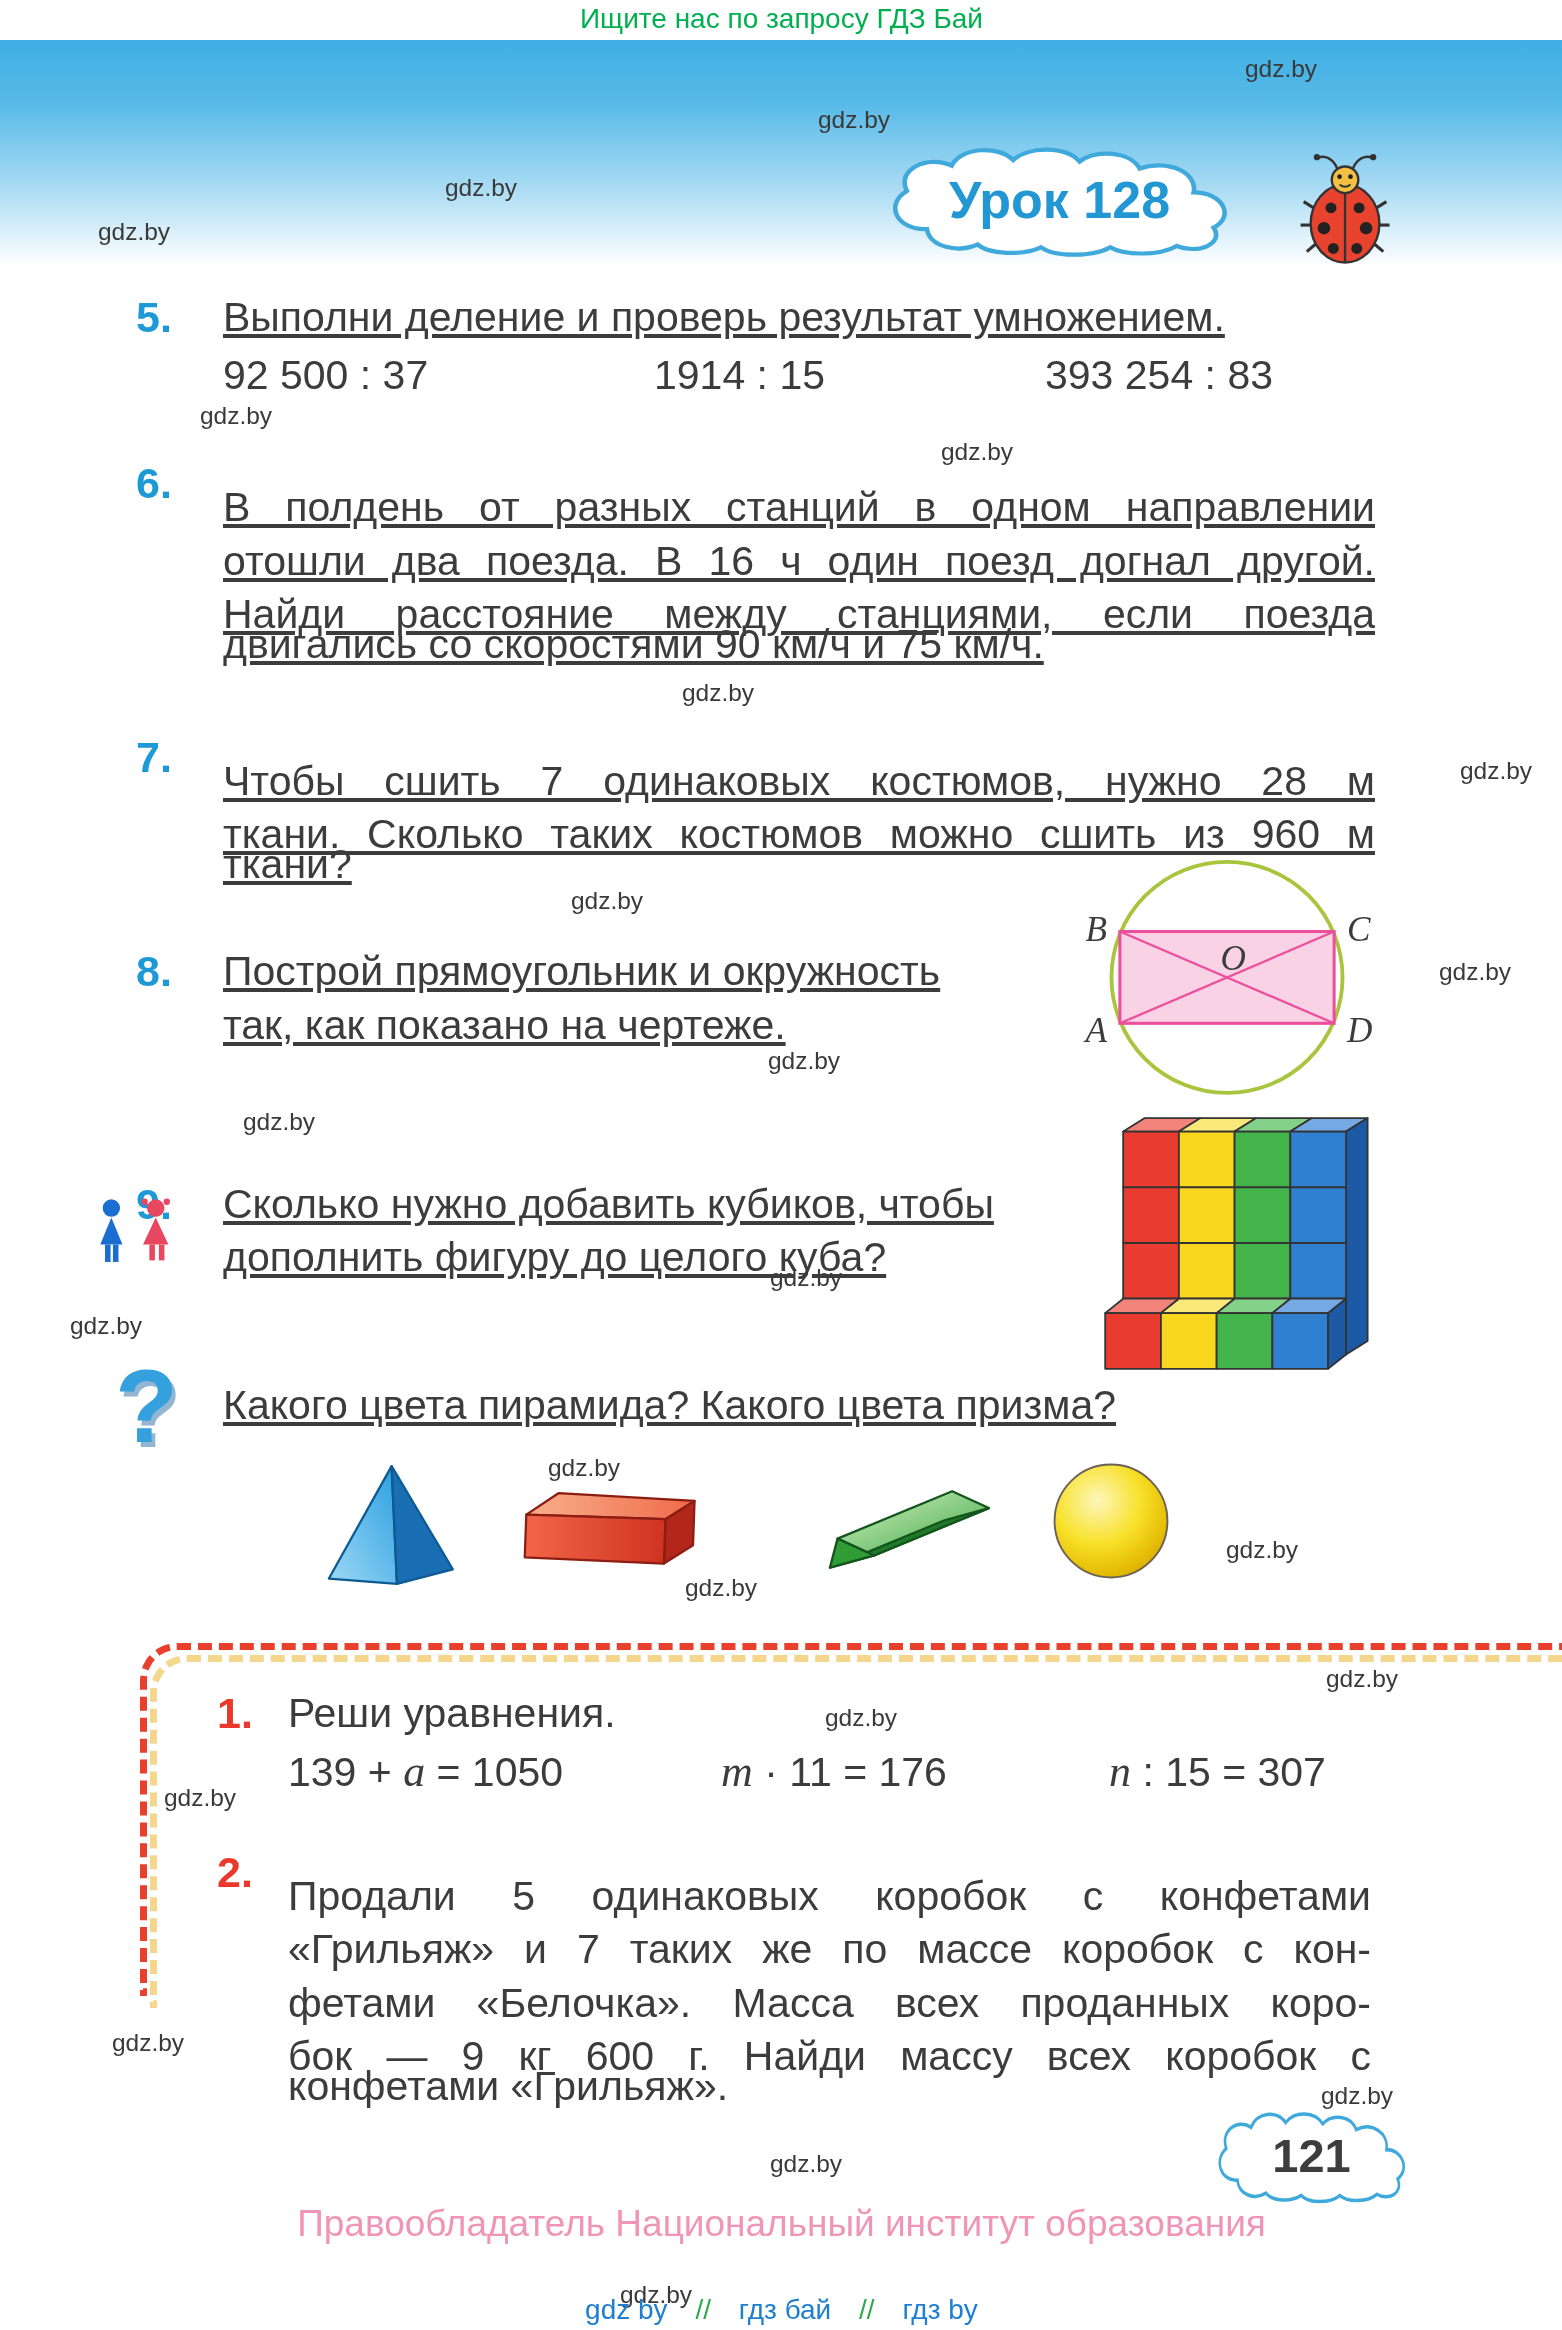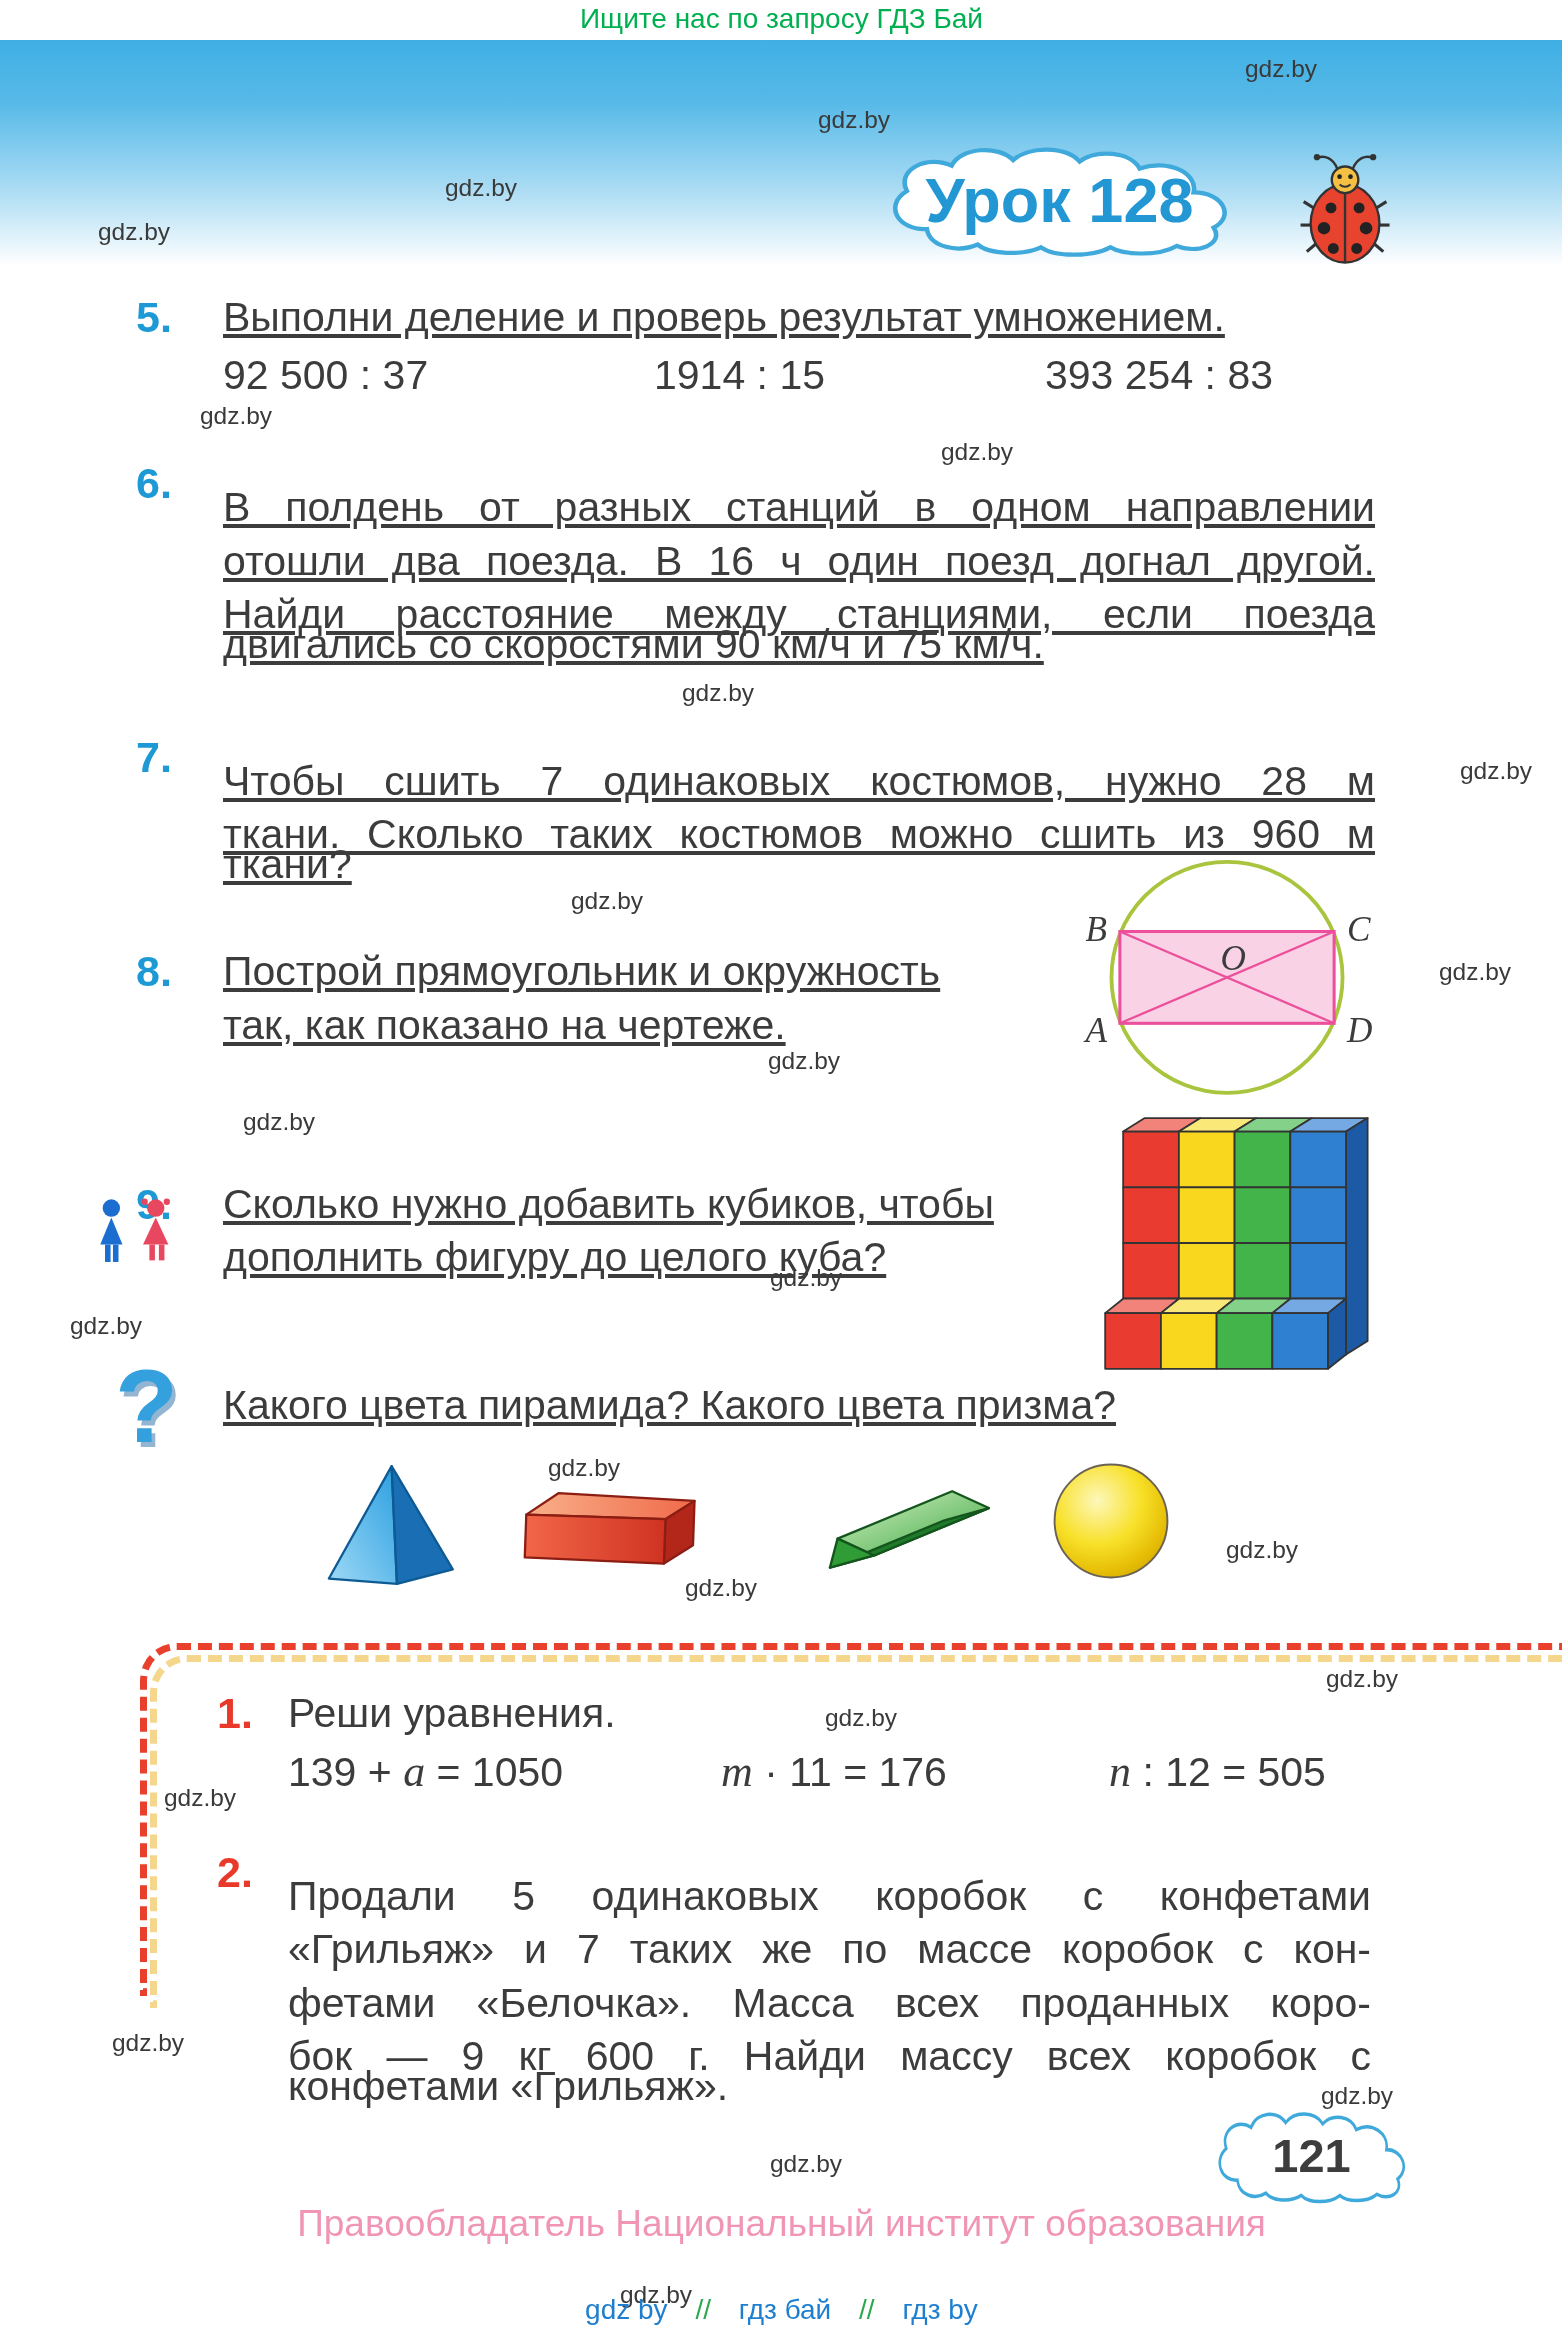--- a/index.html
+++ b/index.html
@@ -9,21 +9,21 @@
   .banner{position:absolute;top:3.1px;left:0;width:100%;text-align:center;
           font-size:28px;color:#00b050;}
 
   .skyband{position:absolute;top:40px;left:0;width:100%;height:226px;
            background:linear-gradient(180deg,#3fafe4 0%,#57bae8 28%,#a6daf3 64%,#ffffff 100%);}
 
   .wm{position:absolute;transform:translateX(-50%);font-size:24.5px;color:#3a3a3a;white-space:nowrap;}
 
   .lesson-cloud{position:absolute;left:876px;top:139px;width:367px;height:121px;}
   .cloud-label{position:absolute;inset:0;display:flex;align-items:center;justify-content:center;
-               font-size:63px;font-weight:bold;color:#2297d3;}
+               font-size:52px;font-weight:bold;color:#2297d3;}
 
   .ladybug{position:absolute;left:1294px;top:147px;width:106px;height:121px;}
 
   .pnum{position:absolute;left:136px;font-size:43px;font-weight:bold;color:#1d9ad6;white-space:nowrap;}
   .hnum{position:absolute;left:217px;font-size:43px;font-weight:bold;color:#e8392b;white-space:nowrap;}
   .tline{position:absolute;left:223px;width:1152px;font-size:41px;color:#3c3c3c;white-space:nowrap;line-height:49px;text-decoration:underline;}
   .hline{position:absolute;left:288px;width:1083px;font-size:41px;color:#3c3c3c;white-space:nowrap;line-height:49px;}
   .just{white-space:normal;text-align:justify;text-align-last:justify;margin-top:24px;}
   .expr{position:absolute;font-size:41px;color:#3c3c3c;white-space:nowrap;}
 
@@ -282,21 +282,21 @@
   </div>
 
   <div class="hw-border hw-border-shadow"></div>
   <div class="hw-border"></div>
 
   <div>
     <span class="hnum" style="top:1689px">1.</span>
     <div class="hline" style="top:1689px">Реши уравнения.</div>
     <span class="eq" style="left:288px;top:1746px"><span>139 + </span><span class="eqvar">a</span><span> = 1050</span></span>
     <span class="eq" style="left:721px;top:1746px"><span class="eqvar">m</span><span> · 11 = 176</span></span>
-    <span class="eq" style="left:1109px;top:1746px"><span class="eqvar">n</span><span> : 12 = 505</span></span>
+    <span class="eq" style="left:1109px;top:1746px"><span class="eqvar">n</span><span> : 15 = 307</span></span>
   </div>
 
   <div>
     <span class="hnum" style="top:1848px">2.</span>
     <div class="hline just" style="top:1848px">Продали 5 одинаковых коробок с конфетами</div>
     <div class="hline just" style="top:1901px">«Грильяж» и 7 таких же по массе коробок с кон-</div>
     <div class="hline just" style="top:1955px">фетами «Белочка». Масса всех проданных коро-</div>
     <div class="hline just" style="top:2008px">бок — 9 кг 600 г. Найди массу всех коробок с</div>
     <div class="hline" style="top:2062px">конфетами «Грильяж».</div>
   </div>

